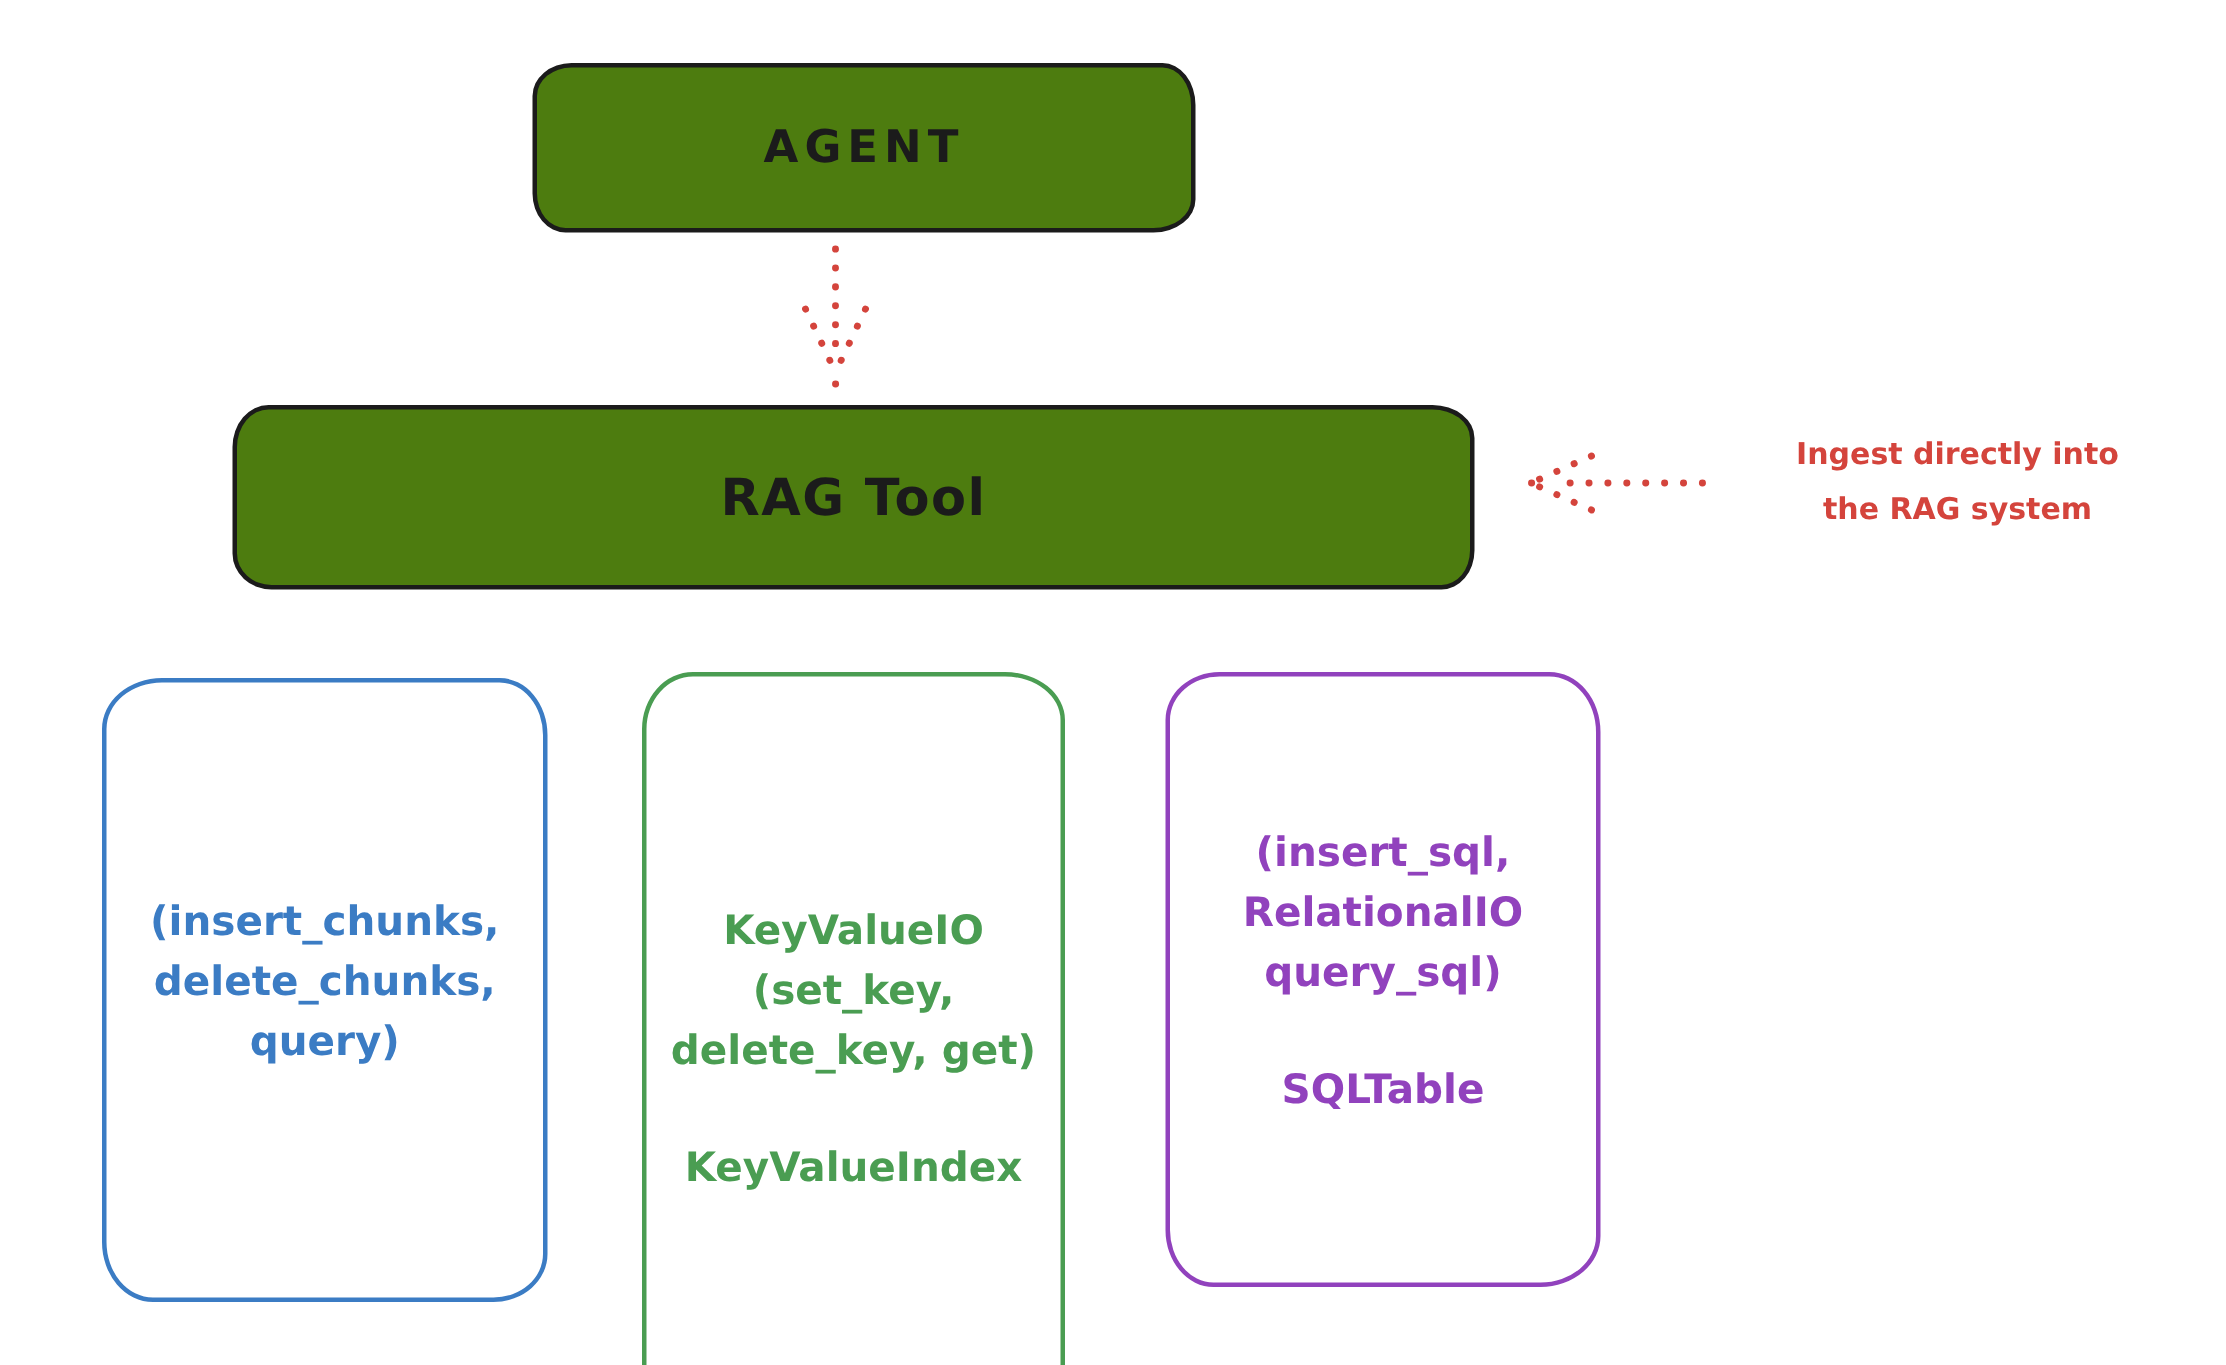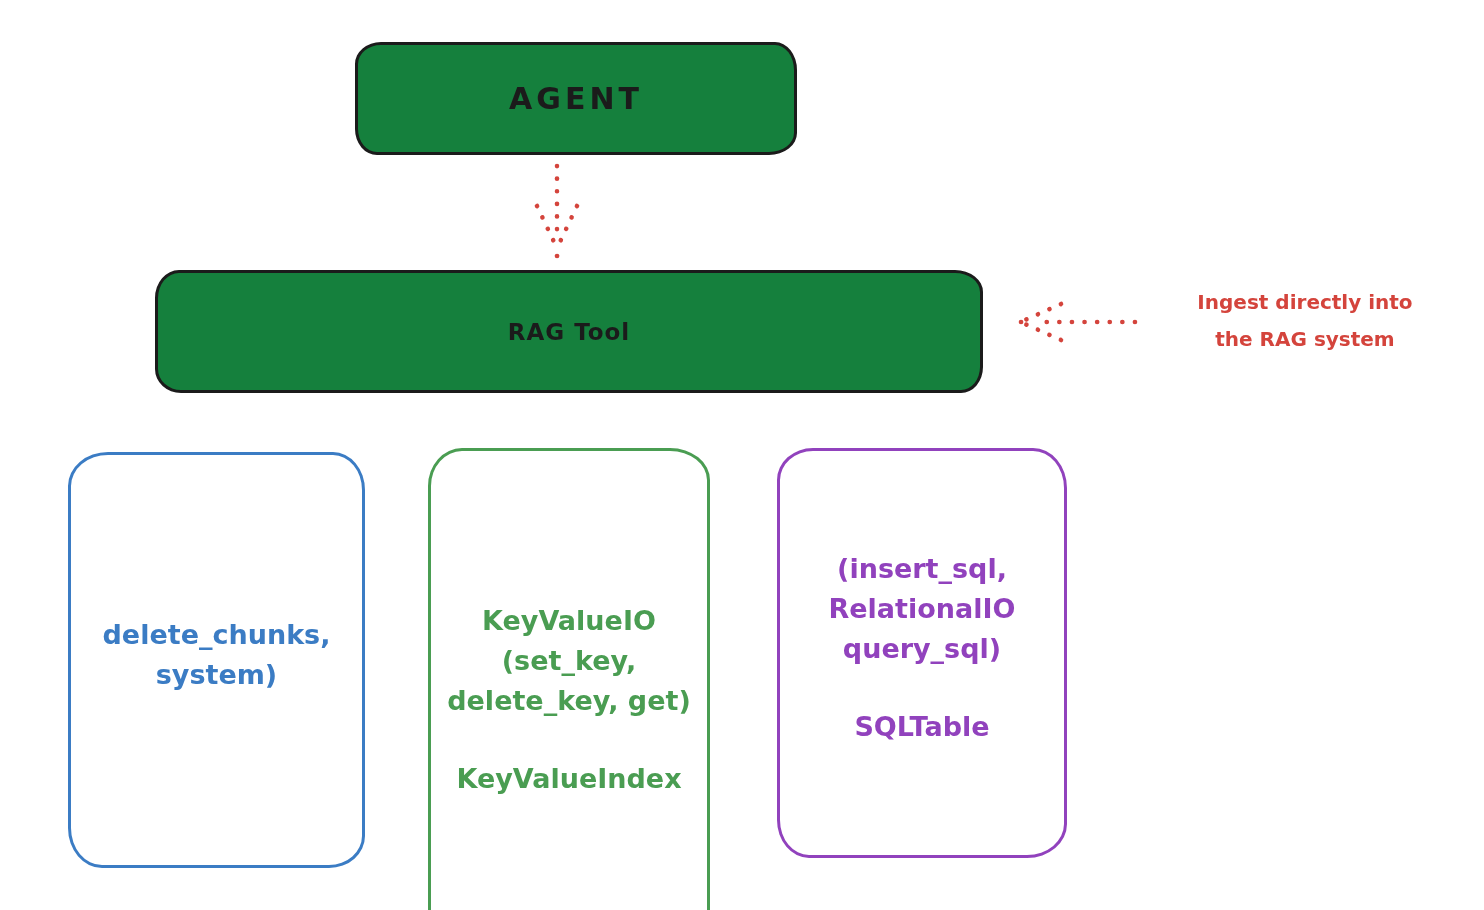--- a/index.html
+++ b/index.html
@@ -14,21 +14,21 @@
     background: #ffffff;
     font-family: "DejaVu Sans", sans-serif;
     overflow: hidden;
   }
 
   
   .node {
     position: absolute;
     box-sizing: border-box;
     border: 3.5px solid #1b1b1b;
-    background: #15803d;
+    background: #4d7c0f;
     display: flex;
     align-items: center;
     justify-content: center;
     color: #1b1b1b;
   }
   .node-agent {
     left: 355px; top: 42px;
     width: 442px; height: 113px;
     border-radius: 26px 22px 28px 22px / 22px 28px 22px 26px;
   }
@@ -36,21 +36,21 @@
     font-size: 30px;
     font-weight: 700;
     letter-spacing: 4px;
   }
   .node-ragtool {
     left: 155px; top: 270px;
     width: 828px; height: 123px;
     border-radius: 24px 28px 22px 26px / 28px 22px 26px 24px;
   }
   .node-ragtool .node-label {
-    font-size: 23px;
+    font-size: 34px;
     font-weight: 700;
     letter-spacing: 1px;
   }
 
   
   .io-box {
     position: absolute;
     box-sizing: border-box;
     border: 3.5px solid currentColor;
     background: #ffffff;
@@ -144,22 +144,23 @@
     <line x1="6" y1="26" x2="6.2" y2="26"></line>
   </svg>
 
   <div class="annotation" style="color: rgb(212, 68, 60);">
     <div>Ingest directly into</div>
     <div>the RAG system</div>
   </div>
 
   <div class="io-box io-box-vector" style="color: rgb(59, 124, 196);">
     <div class="io-lines">
+      <div>(insert_chunks,</div>
       <div>delete_chunks,</div>
-      <div>system)</div>
+      <div>query)</div>
     </div>
   </div>
 
   <div class="io-box io-box-keyvalue" style="color: rgb(74, 157, 82);">
     <div class="io-lines">
       <div>KeyValueIO</div>
       <div>(set_key,</div>
       <div>delete_key, get)</div>
     </div>
     <div class="io-index">KeyValueIndex</div>

